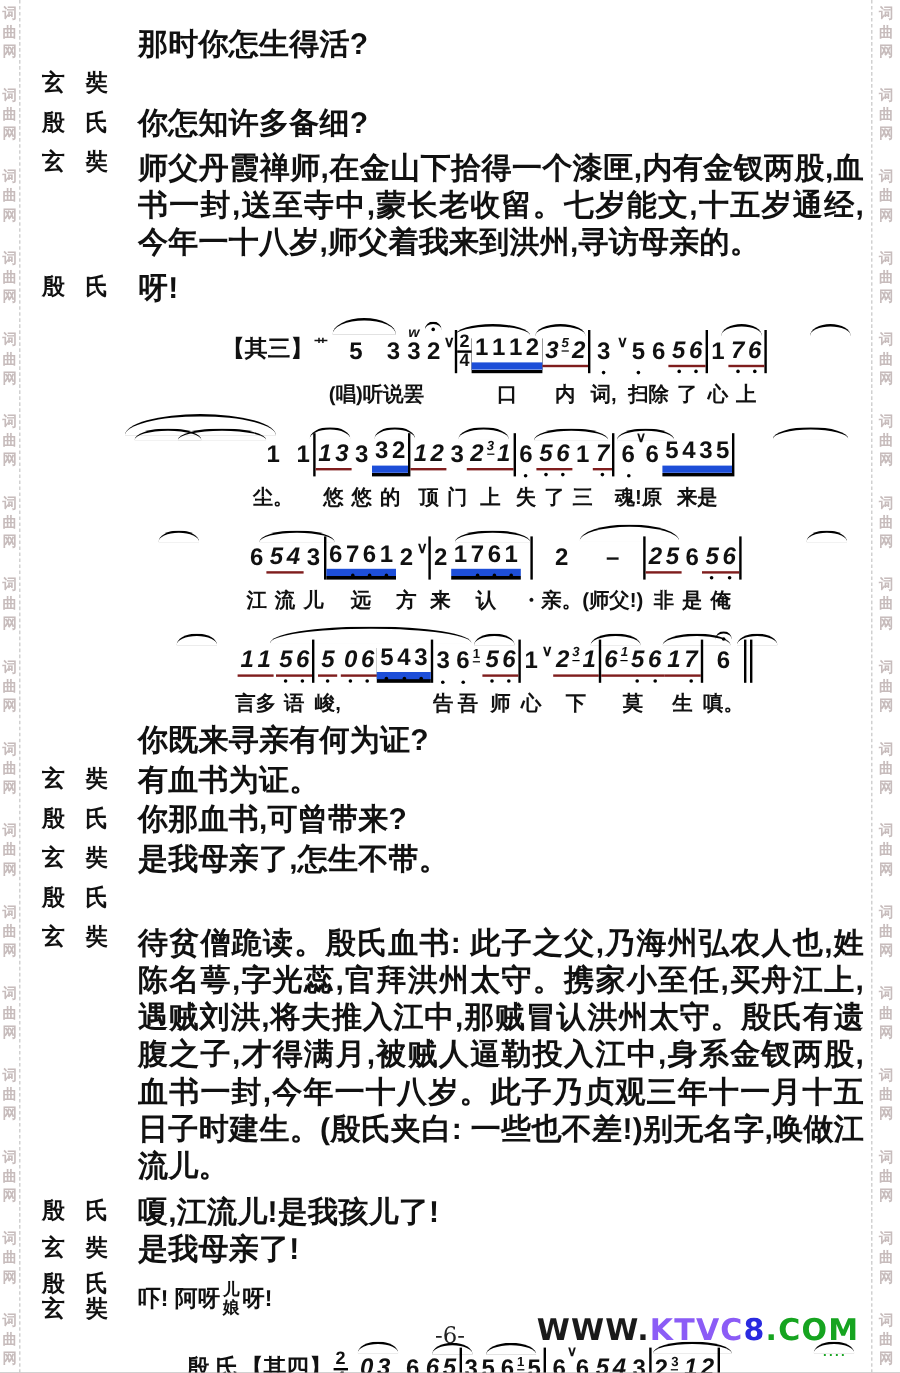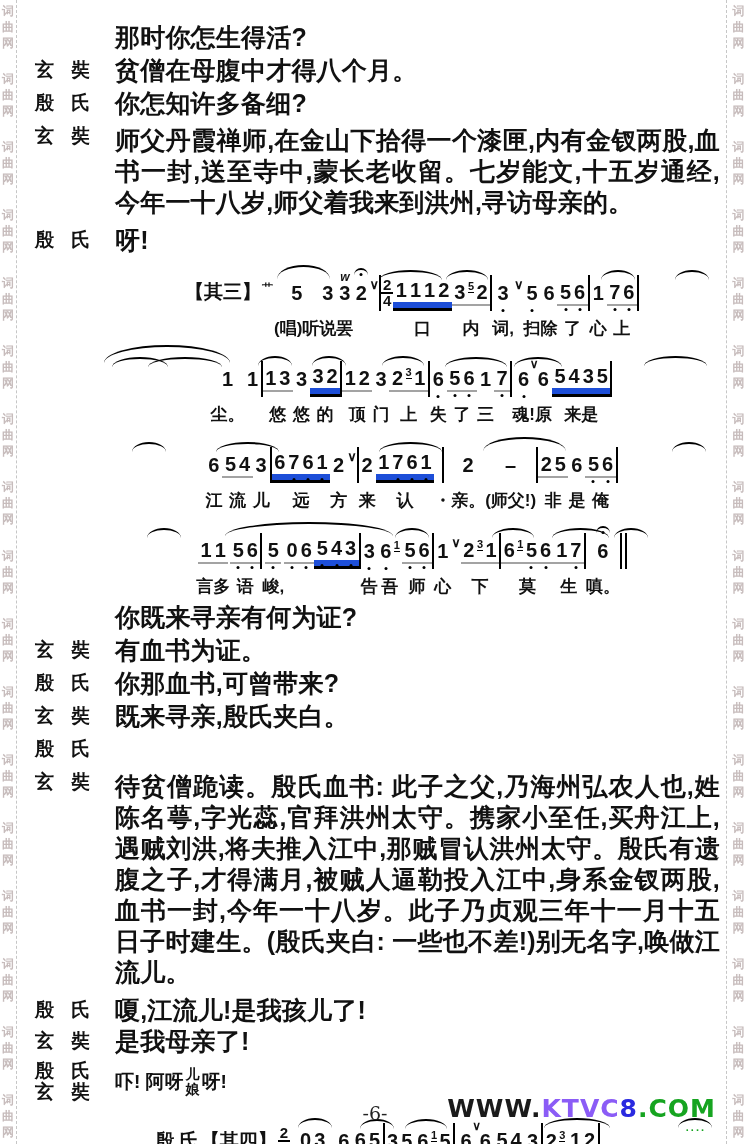--- a/index.html
+++ b/index.html
@@ -30,21 +30,21 @@
   .dual .stack{display:flex;flex-direction:column;font-size:14px;line-height:15px;text-align:center;margin:0 2px;}
   
   .sys{margin-bottom:8px;}
   .sys-row{position:relative;display:flex;justify-content:center;align-items:flex-start;
            width:613px;margin-left:70px;padding-top:14px;}
   .sys.full .sys-row{width:700px;margin-left:-8px;}
   .cell{display:flex;flex-direction:column;align-items:center;}
   .note{height:34px;display:flex;align-items:center;justify-content:center;}
   .lyr{min-height:22px;margin-top:7px;font-size:17px;font-weight:bold;white-space:nowrap;text-align:center;}
   .tk{position:relative;font-size:20px;font-weight:bold;line-height:22px;padding:0 1px;white-space:nowrap;}
-  .tk.u1{border-bottom:2px solid #a3a3a3;padding-bottom:1px;}
+  .tk.u1{border-bottom:2px solid #7f1d1d;padding-bottom:1px;font-style:italic;}
   .tk.u2{border-bottom:6px solid #1d4ed8;box-shadow:0 3px 0 #000;padding-bottom:1px;}
   .ch{display:inline-block;position:relative;padding:0 1.5px;}
   .ch.d::after{content:"";position:absolute;left:50%;bottom:-8px;width:3px;height:3px;
                border-radius:50%;background:#000;transform:translateX(-50%);}
   .gr{display:inline-block;font-size:11px;font-weight:bold;line-height:11px;
       transform:translateY(-9px);border-bottom:1px solid #000;margin:0 1px;}
   .sup{position:absolute;}
   .supv{top:-15px;right:-7px;font-size:12px;font-weight:bold;}
   .supw{top:-16px;left:50%;transform:translateX(-50%);font-size:12px;font-weight:bold;font-style:italic;}
   .ferm{top:-14px;left:50%;transform:translateX(-50%);width:14px;height:7px;
@@ -253,21 +253,20 @@
   <div class="content">
       <div class="dline">
         <div class="spk"></div>
         <div class="txt">那时你怎生得活?</div>
       </div>
       <div class="dline">
         <div class="spk">
           <span>玄</span>
           <span>奘</span>
         </div>
-        <div class="txt">贫僧在母腹中才得八个月。</div>
       </div>
       <div class="dline">
         <div class="spk">
           <span>殷</span>
           <span>氏</span>
         </div>
         <div class="txt">你怎知许多备细?</div>
       </div>
       <div class="dline para">
         <div class="spk">
@@ -804,21 +803,21 @@
           <span>殷</span>
           <span>氏</span>
         </div>
         <div class="txt">你那血书,可曾带来?</div>
       </div>
       <div class="dline">
         <div class="spk">
           <span>玄</span>
           <span>奘</span>
         </div>
-        <div class="txt">既来寻亲,殷氏夹白。</div>
+        <div class="txt">是我母亲了,怎生不带。</div>
       </div>
       <div class="dline">
         <div class="spk">
           <span>殷</span>
           <span>氏</span>
         </div>
       </div>
       <div class="dline para">
         <div class="spk">
           <span>玄</span>

